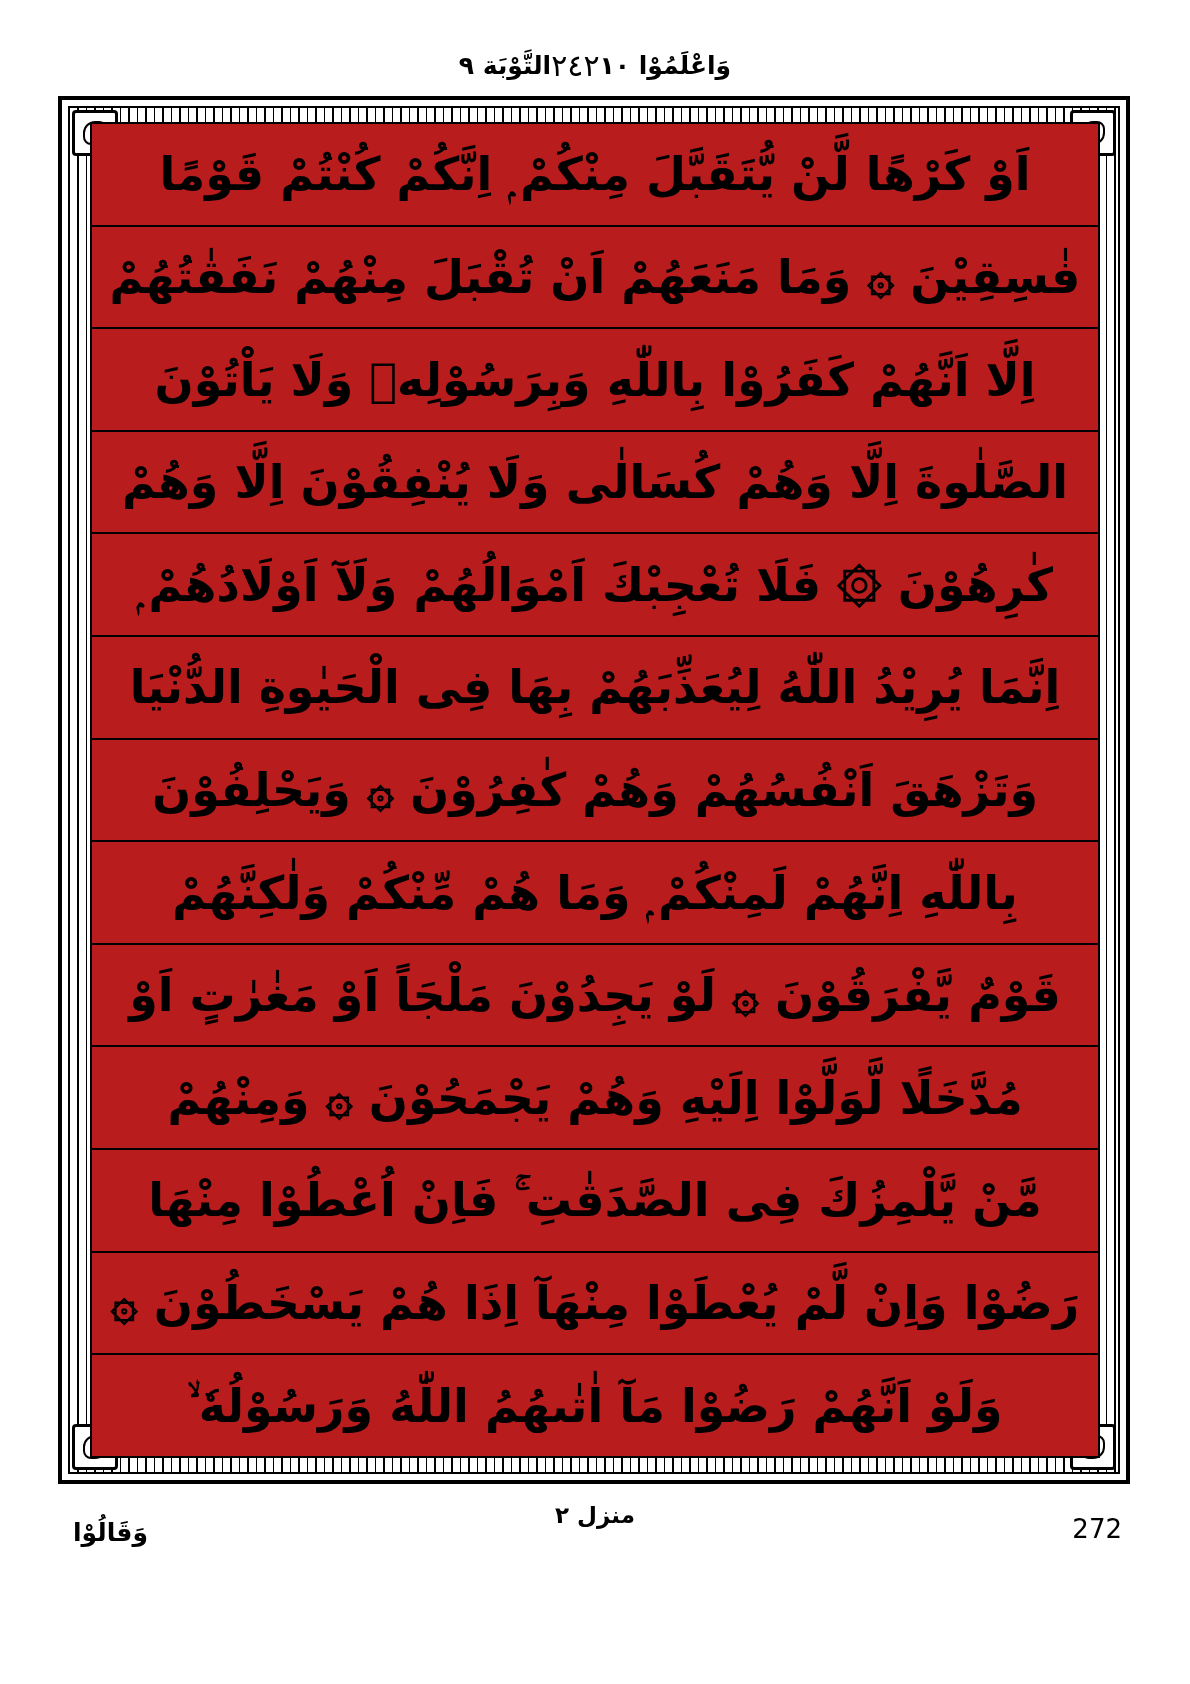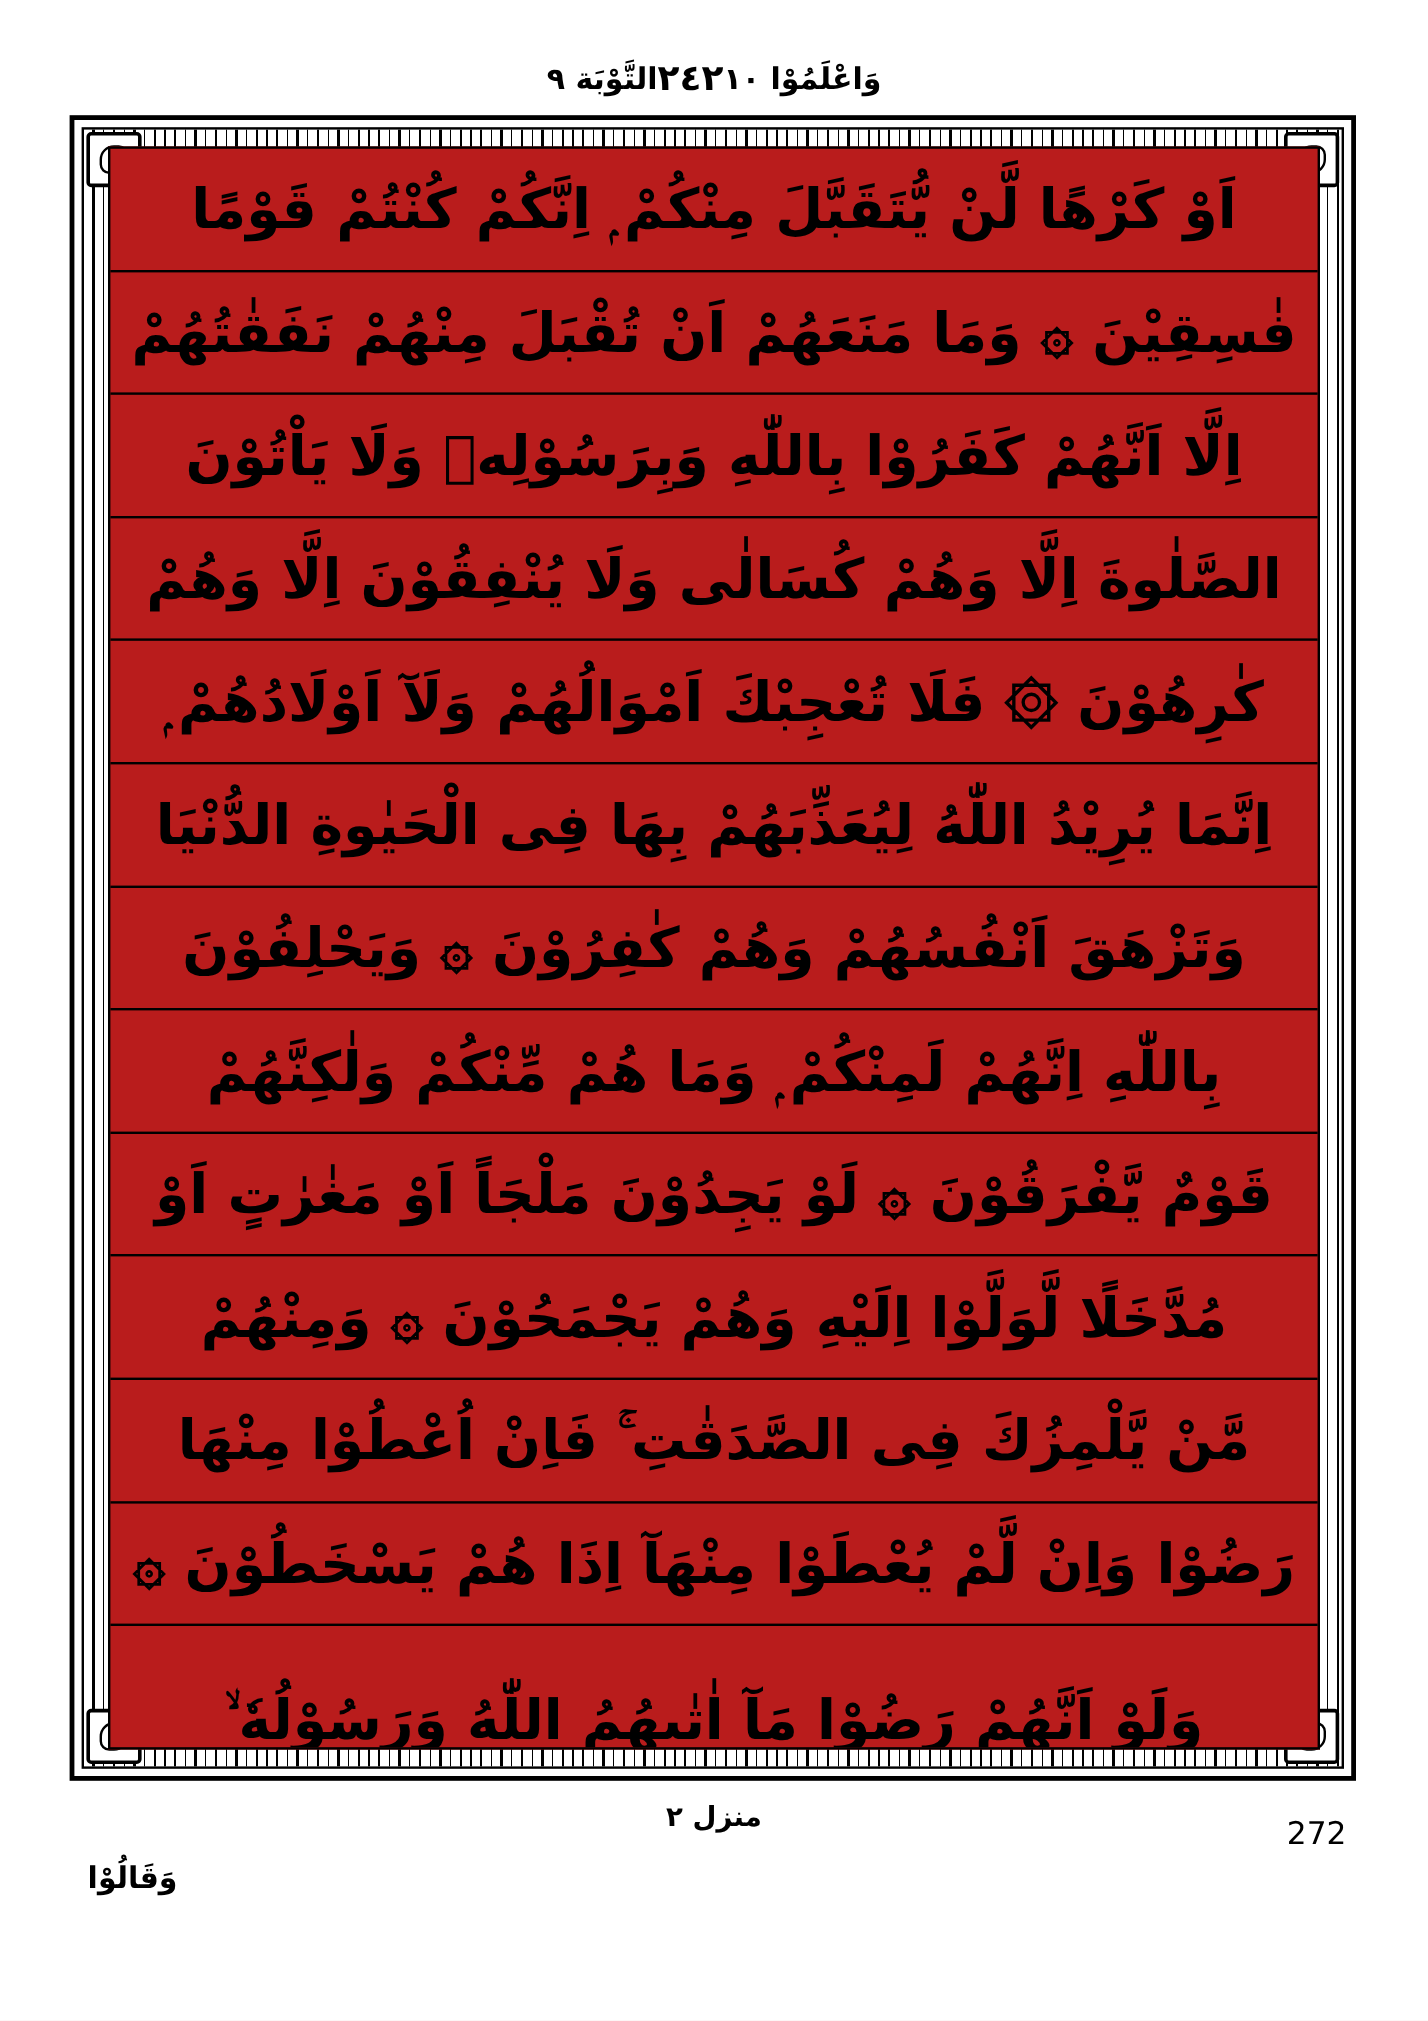--- a/index.html
+++ b/index.html
@@ -38,21 +38,21 @@
     display: flex;
     align-items: baseline;
     gap: 18px;
     font-family: "DejaVu Sans", sans-serif;
     font-size: 25px;
     font-weight: bold;
     direction: rtl;
   }
   .header-center {
     font-size: 30px;
-    font-weight: bold;
+    font-weight: normal;
     letter-spacing: 1px;
   }
 
   
   .frame-outer {
     position: absolute;
     left: 58px;
     top: 96px;
     width: 1072px;
     height: 1388px;
@@ -124,21 +124,20 @@
     display: flex;
     align-items: center;
     justify-content: center;
     direction: rtl;
     overflow: hidden;
     padding: 0 10px;
     box-sizing: border-box;
   }
   .ayah-line:last-child {
     border-bottom: none;
-    align-items: flex-end;
   }
   .ayah-line span {
     font-family: "DejaVu Sans", sans-serif;
     font-size: 46px;
     line-height: 1.0;
     white-space: nowrap;
     font-weight: 600;
     letter-spacing: 0px;
   }
 
@@ -178,21 +177,20 @@
     right: 13px;
     top: 14px;
   }
   .footer-left-catch {
     font-size: 25px;
     font-weight: bold;
     direction: rtl;
     position: absolute;
     left: 18px;
     top: 18px;
-    margin-top: 32px;
   }
 </style>
 </head>
 <body>
 
 <div class="page">
 
   <div class="header">
     <div class="header-side">
       <span>التَّوْبَة ٩</span>

